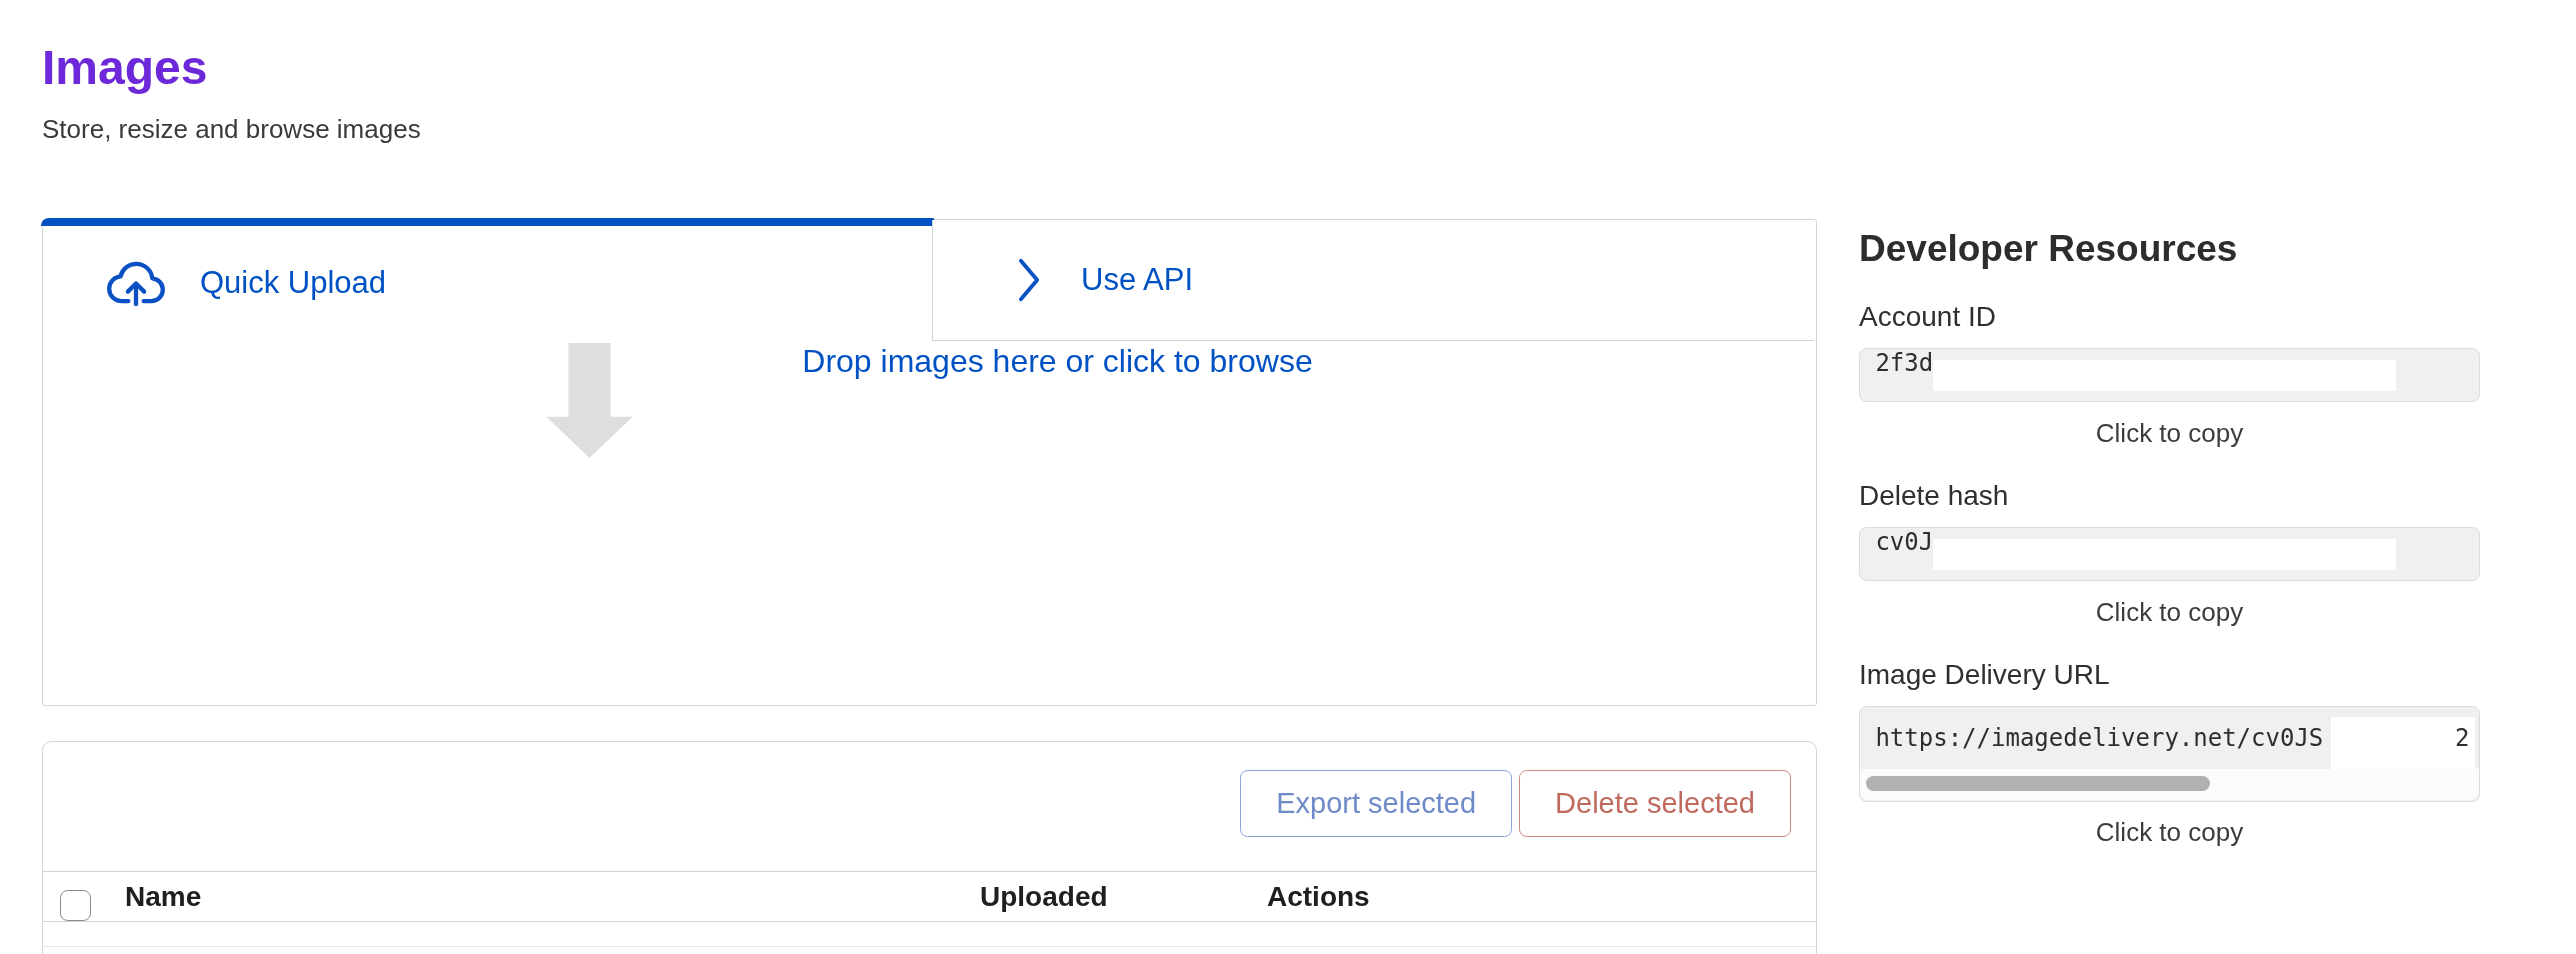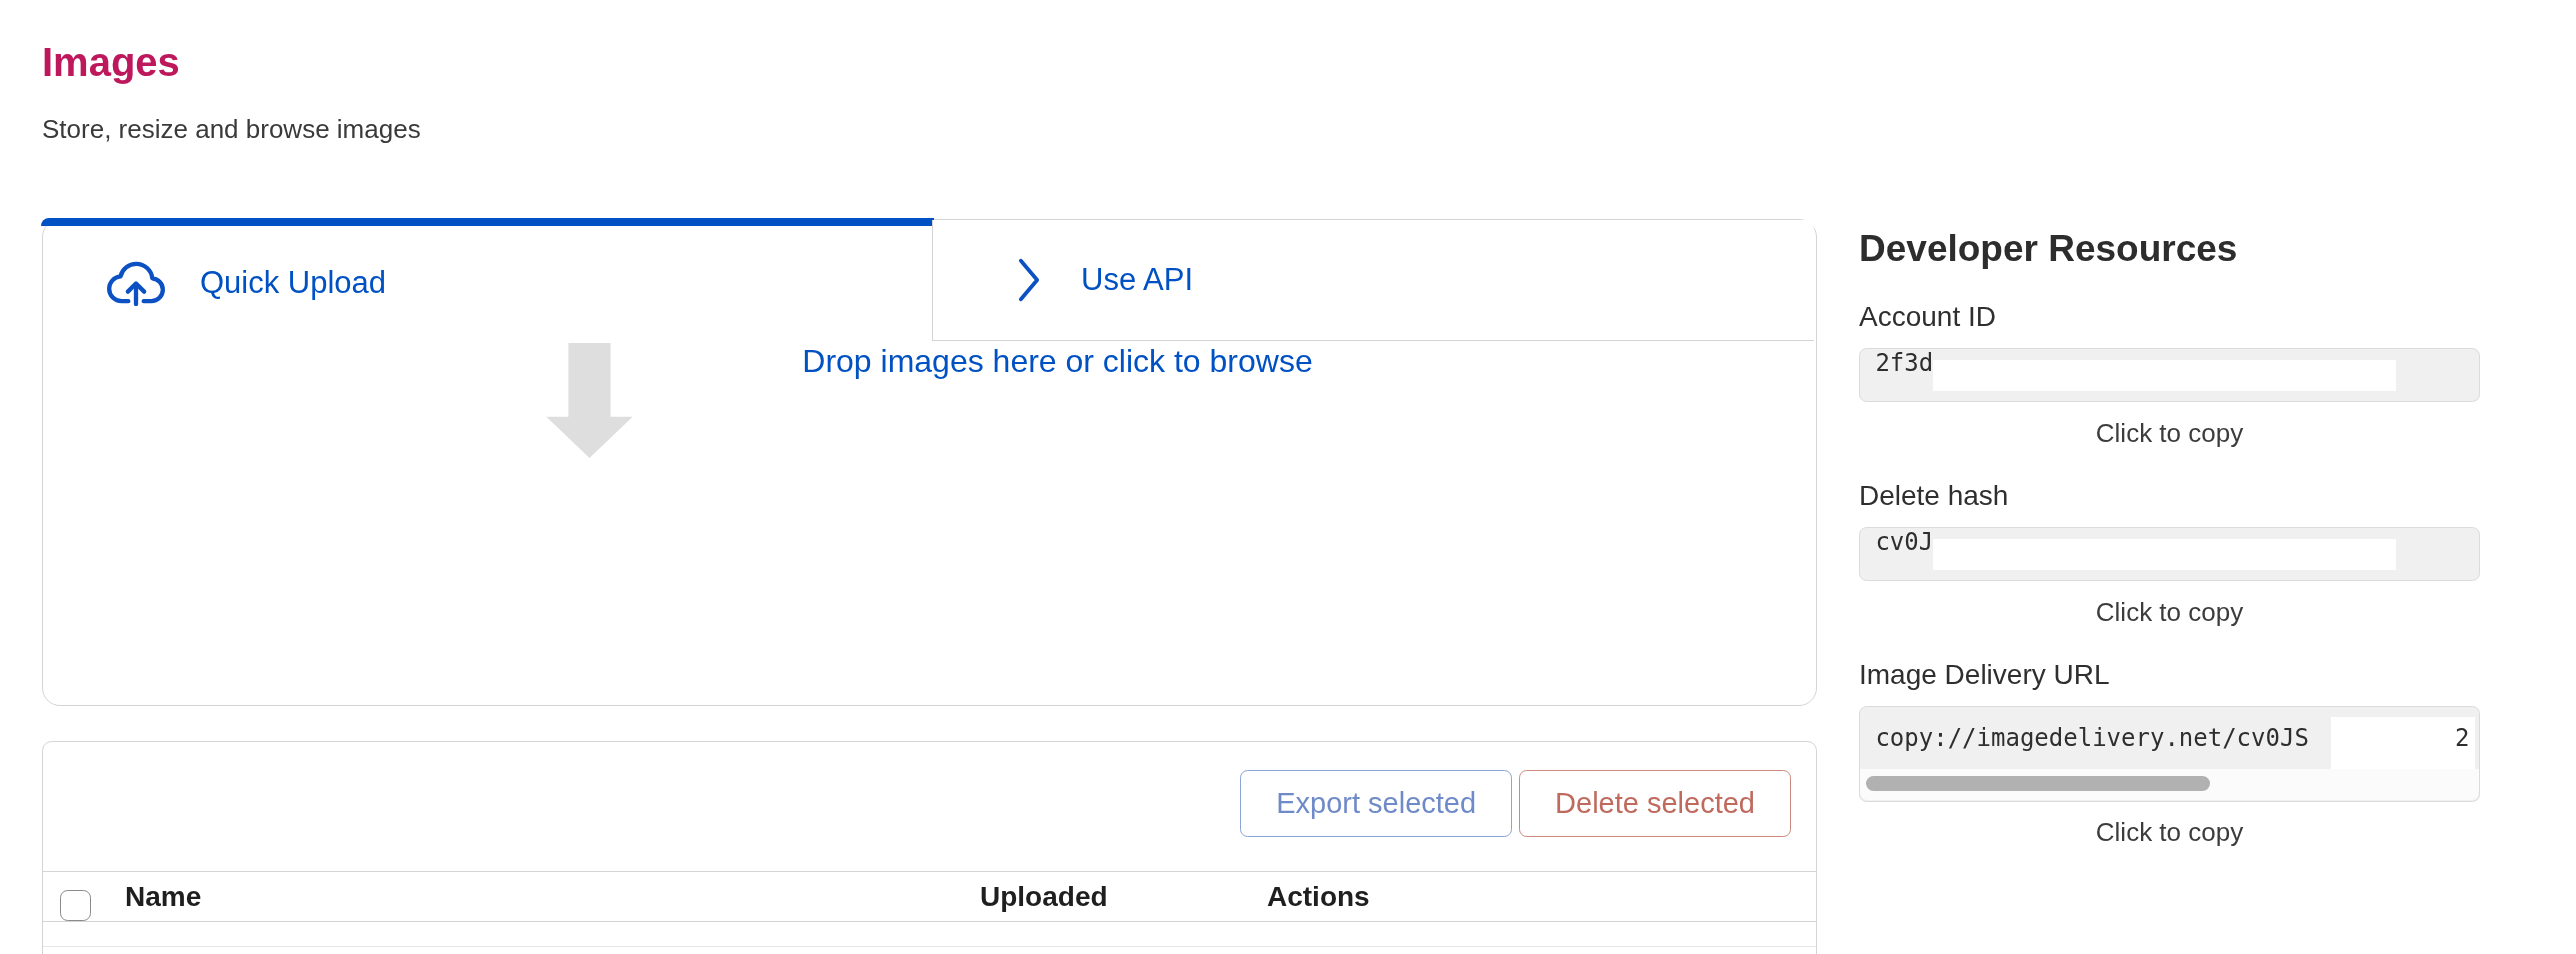--- a/index.html
+++ b/index.html
@@ -1,25 +1,25 @@
 <!DOCTYPE html>
 <html><head>
 <meta charset="utf-8">
 <style>
   html,body{margin:0;padding:0;background:#fff;}
   body{font-family:"Liberation Sans",sans-serif;-webkit-font-smoothing:antialiased;}
   .page{position:relative;width:2576px;height:954px;overflow:hidden;background:#ffffff;}
 
   
-  .page-title{position:absolute;left:42px;top:40px;font-size:40px;font-weight:600;color:#be185d;}
+  .page-title{position:absolute;left:42px;top:40px;font-size:48px;font-weight:600;color:#6d28d9;}
   .page-subtitle{position:absolute;left:42px;top:114px;font-size:26px;font-weight:400;color:#3a3a3a;}
 
   
   .upload-card{position:absolute;left:42px;top:219px;width:1775px;height:487px;
-    border:1.9px solid #d4d4d4;border-radius:18px;box-sizing:border-box;background:#fff;}
+    border:1.9px solid #d4d4d4;border-radius:3px;box-sizing:border-box;background:#fff;}
   .active-bar{position:absolute;left:-1.9px;top:-1.9px;width:893px;height:7.7px;background:#0051c3;
     border-top-left-radius:9.6px;}
   .tab{position:absolute;display:flex;align-items:center;color:#0051c3;font-size:31px;cursor:pointer;box-sizing:border-box;}
   .tab-quick{left:0;top:5.8px;width:889px;height:115px;padding-left:62px;gap:33px;}
   .tab-api{left:889px;top:0;width:882px;height:121px;padding-left:83px;gap:38px;background:#fff;
     border-left:1.9px solid #d4d4d4;border-bottom:1.9px solid #d4d4d4;border-top-right-radius:9.6px;}
   .tab .icn{display:flex;align-items:center;justify-content:center;flex:0 0 auto;}
 
   .dropzone{position:absolute;left:0;top:123px;width:100%;height:360px;display:flex;
     align-items:flex-start;justify-content:center;gap:169px;cursor:pointer;}
@@ -130,21 +130,21 @@
         <span>cv0J</span>
         <span class="redaction"></span>
       </div>
       <div class="ctc">Click to copy</div>
     </div>
 
     <div class="field">
       <div class="field-label">Image Delivery URL</div>
       <div class="code-box url">
         <div class="url-line">
-          <span>copy://imagedelivery.net/cv0JS</span>
+          <span>https://imagedelivery.net/cv0JS</span>
           <span class="url-redaction"></span>
           <span class="tail-char">2</span>
         </div>
         <div class="scroll-strip">
           <div class="scroll-thumb"></div>
         </div>
       </div>
       <div class="ctc">Click to copy</div>
     </div>
   </aside>

